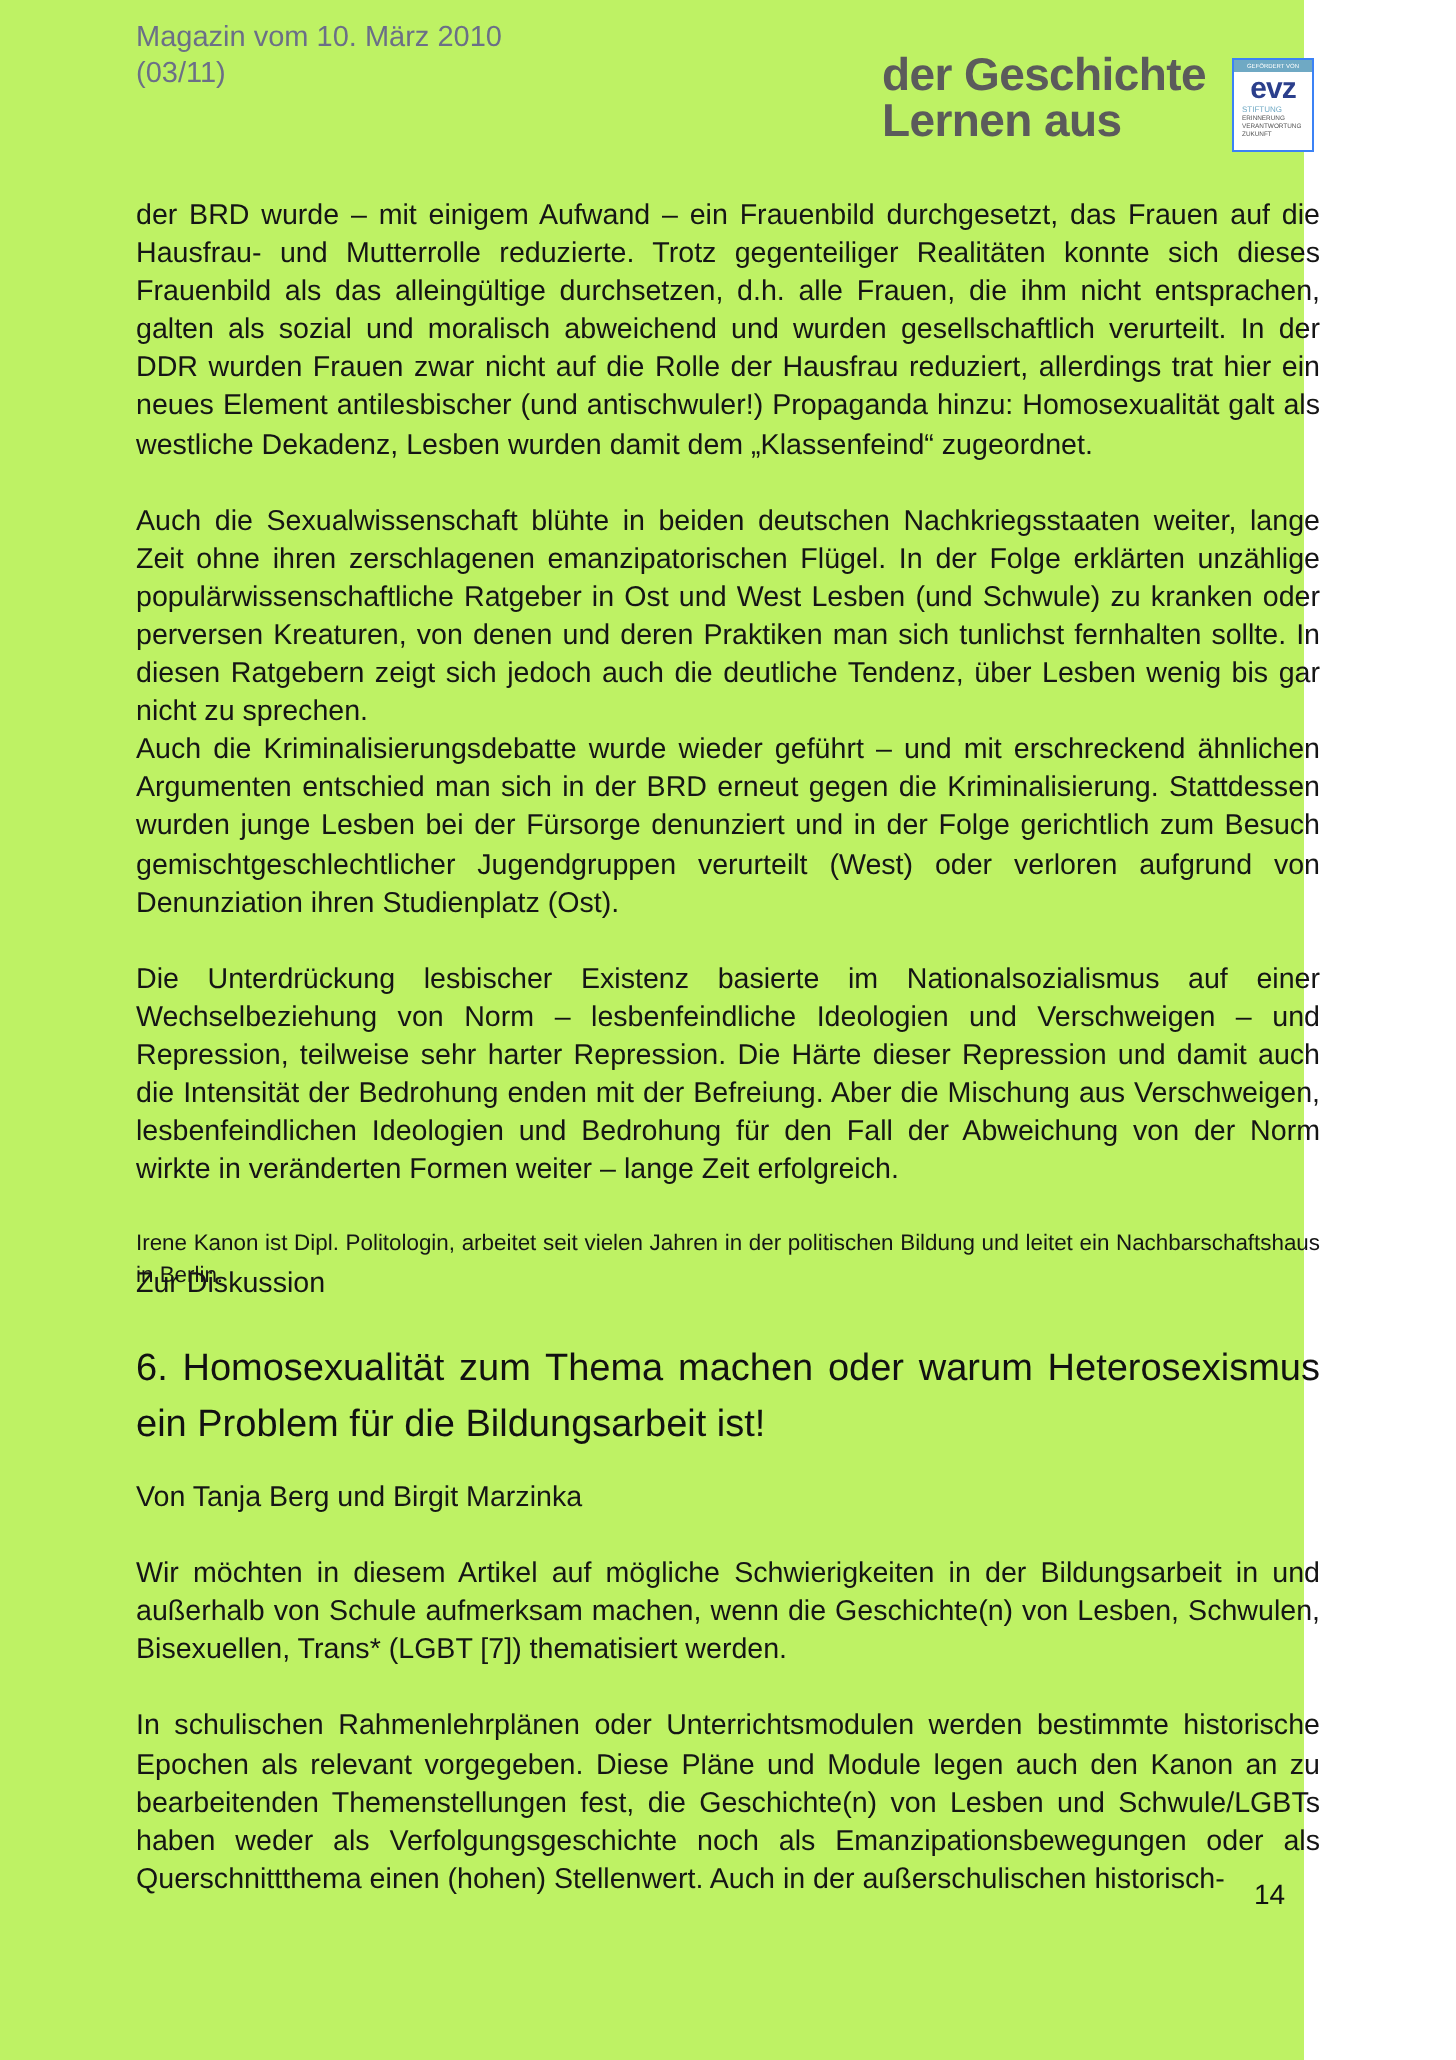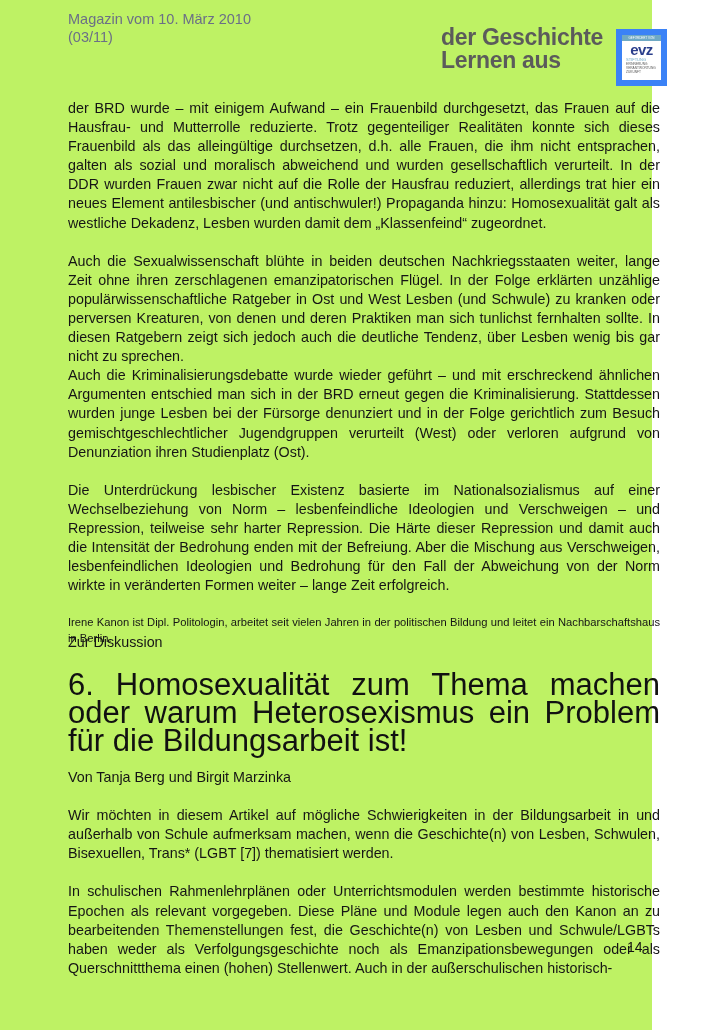--- a/index.html
+++ b/index.html
@@ -4,33 +4,33 @@
 <style>
   html, body { margin: 0; padding: 0; background: #ffffff; }
   body { width: 728px; height: 1030px; position: relative; overflow: hidden;
          font-family: "Liberation Sans", "DejaVu Sans", sans-serif; color: #111; }
   .page { position: absolute; left: 0; top: 0; width: 652px; height: 1030px; background: #bef264; }
 
   .header-meta { position: absolute; left: 68px; top: 10px; font-size: 14.5px; line-height: 18px; color: #6b6f87; }
   .logo-text { position: absolute; left: 441px; top: 26px; font-size: 23px; line-height: 23px;
                font-weight: bold; color: #5b5b5b; letter-spacing: -0.3px; }
   .logo-text div { white-space: nowrap; }
-  .evz { position: absolute; left: 616px; top: 29px; width: 39px; height: 45px; border: 6px solid #3b82f6; background: #fff; }
+  .evz { position: absolute; left: 616px; top: 29px; width: 39px; height: 45px; border: 1px solid #3b82f6; background: #fff; }
   .evz .bar { height: 6px; background: #6fa9c4; color: #fff; font-size: 3px; line-height: 6px; text-align: center; overflow: hidden; white-space: nowrap; }
   .evz .mark { font-size: 15px; font-weight: bold; color: #2b3f8c; text-align: center; line-height: 14px; margin-top: 2px; letter-spacing: -0.5px; }
   .evz .sub { font-size: 3.2px; line-height: 4px; color: #555; padding-left: 4px; white-space: nowrap; overflow: hidden; }
   .evz .sub.first { color: #6fa9c4; font-size: 4px; line-height: 5px; }
 
   .body { position: absolute; left: 68px; width: 592px; font-size: 14.3px; line-height: 19.1px;
           text-align: justify; color: #151515; }
   .body p { margin: 0; }
   .body p.gap { margin-top: 19px; }
   .bio { font-size: 11.2px; line-height: 16px; }
   .kicker { font-size: 14.3px; }
-  .title { font-size: 31px; line-height: 28px; text-align: justify; color: #111; }
+  .title { font-size: 19px; line-height: 28px; text-align: justify; color: #111; }
   .page-number { position: absolute; left: 627px; top: 939px; font-size: 14px; color: #111; }
 </style>
 </head>
 <body>
 
 <div class="page">
 
   <div class="header-meta">
     <div>Magazin vom 10. März 2010</div>
     <div>(03/11)</div>

